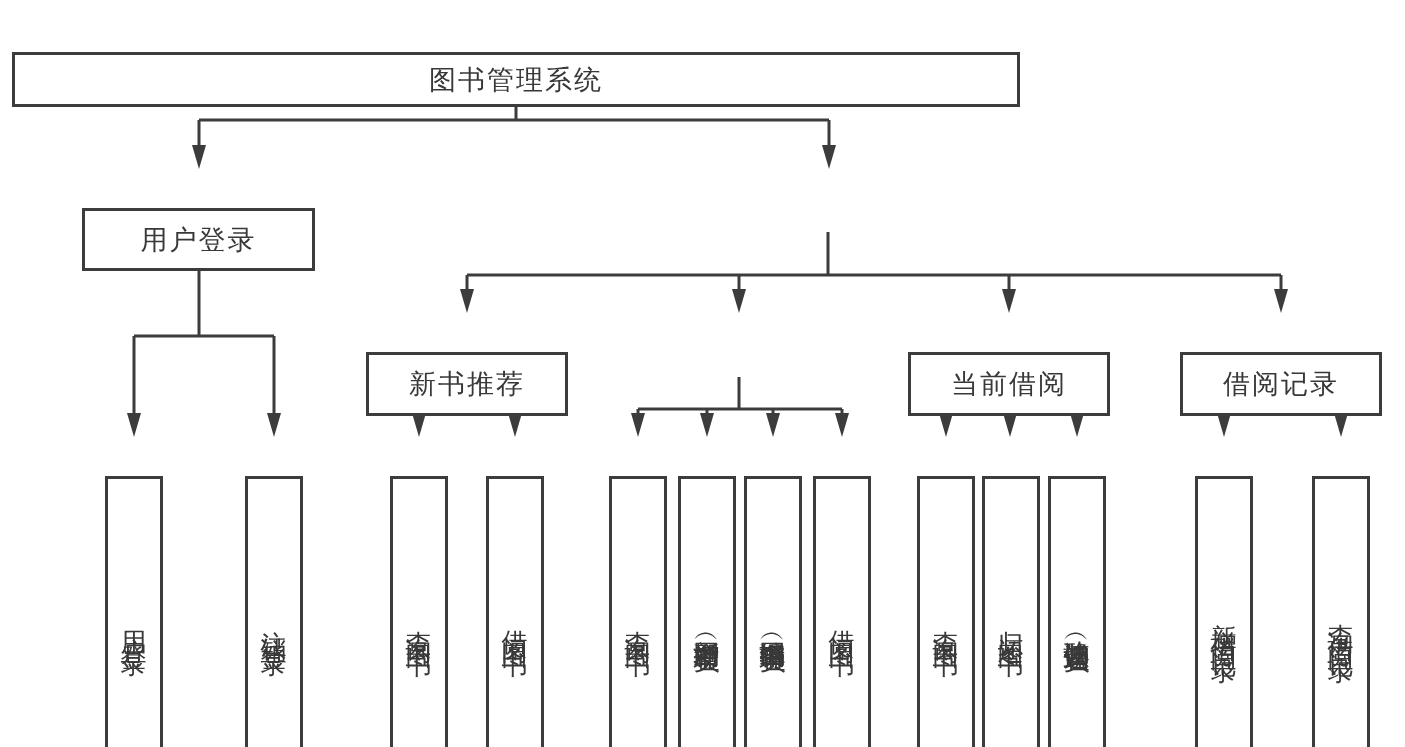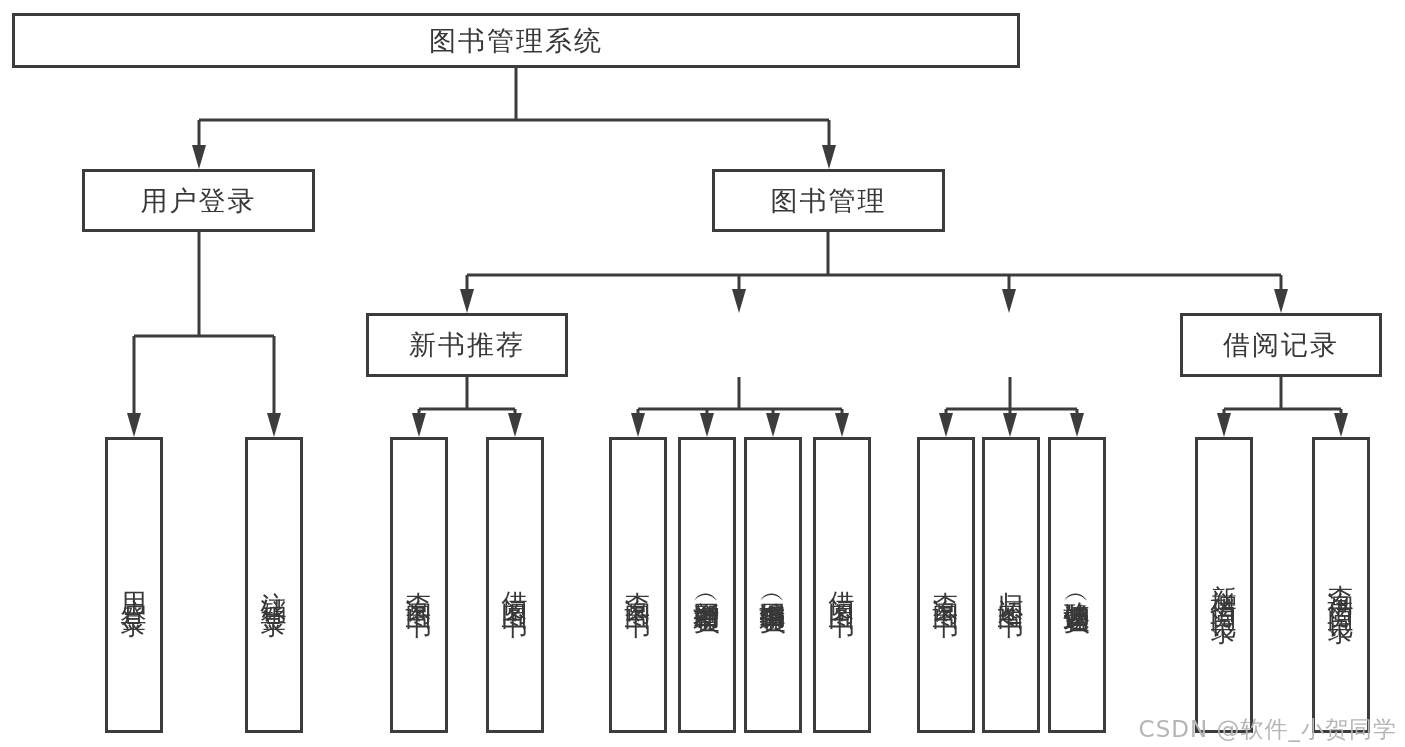--- a/index.html
+++ b/index.html
@@ -20,20 +20,21 @@
   }
   .node {
     position: absolute;
     box-sizing: border-box;
     border: 3px solid #3c3c3c;
     background: #ffffff;
     display: flex;
     align-items: center;
     justify-content: center;
     color: #383838;
+    margin-top: 39px;
   }
   .hnode { font-size: 27px; letter-spacing: 2px; }
   .vnode {
     width: 58px; top: 437px; height: 296px;
     font-size: 26px;
   }
   .vlabel {
     writing-mode: vertical-rl;
     text-orientation: mixed;
     letter-spacing: 7px;
@@ -107,26 +108,26 @@
     </g>
   </svg>
 
   <div class="node hnode" style="left:12px; top:13px; width:1008px; height:55px;">
     <span>图书管理系统</span>
   </div>
 
   <div class="node hnode" style="left:82px; top:169px; width:233px; height:63px;">
     <span>用户登录</span>
   </div>
-  <div class="node hnode" style="left:712px; top:169px; width:233px; height:63px;">
-    <span>图书管理</span>
-  </div>
 
   <div class="node hnode" style="left:366px; top:313px; width:202px; height:64px;">
     <span>新书推荐</span>
+  </div>
+  <div class="node hnode" style="left:908px; top:313px; width:202px; height:64px;">
+    <span>当前借阅</span>
   </div>
   <div class="node hnode" style="left:1180px; top:313px; width:202px; height:64px;text-align:center;">
     <span>借阅记录</span>
   </div>
 
   <div class="node vnode" style="left:105px;">
     <span class="vlabel">用户登录</span>
   </div>
   <div class="node vnode" style="left:245px;">
     <span class="vlabel">注销登录</span>
@@ -162,15 +163,14 @@
     <span class="vlabel long">确认归还（管理员）</span>
   </div>
 
   <div class="node vnode" style="left:1195px;">
     <span class="vlabel">新增借阅记录</span>
   </div>
   <div class="node vnode" style="left:1312px;">
     <span class="vlabel">查询借阅记录</span>
   </div>
 
-  <div class="watermark">CSDN @软件_小贺同学</div>
 
 </div>
 
 </body></html>

